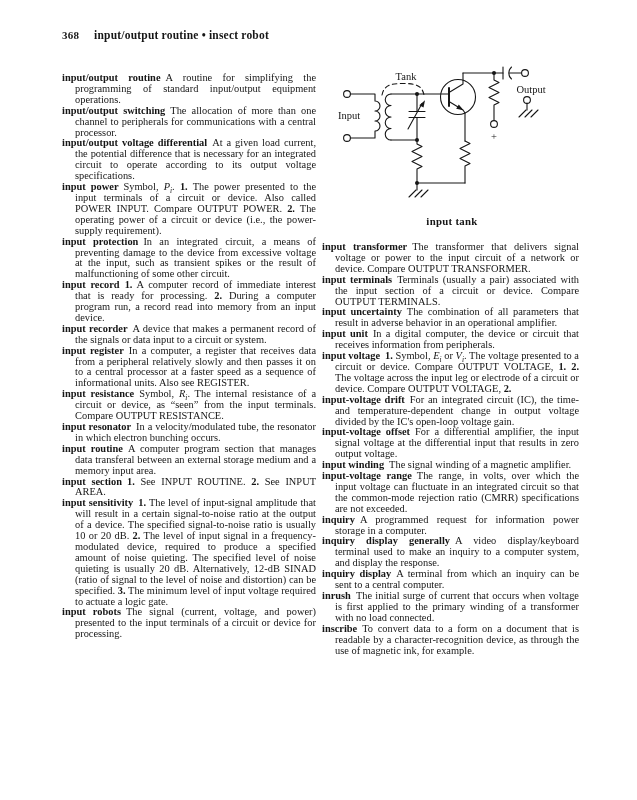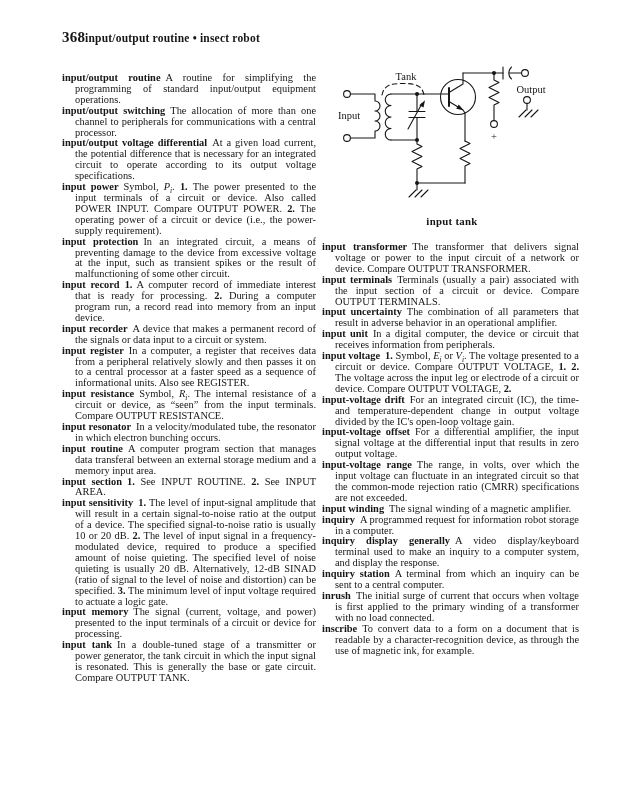--- a/index.html
+++ b/index.html
@@ -3,21 +3,21 @@
 <meta charset="utf-8">
 <style>
   html,body{margin:0;padding:0;}
   body{
     width:637px;height:800px;background:#ffffff;
     font-family:"Liberation Serif","DejaVu Serif",serif;
     color:#161616;
   }
   .page{position:relative;width:637px;height:800px;overflow:hidden;background:#fff;}
   .header{position:absolute;left:62px;top:29px;font-weight:bold;font-size:11.5px;letter-spacing:.2px;white-space:nowrap;}
-  .page-num{font-size:15px;}
+  .page-num{font-size:11px;margin-right:15px;}
   .col{position:absolute;}
   .col-left{left:62px;top:73px;width:254px;}
   .col-right{left:322px;top:242px;width:257px;}
   .entry{margin:0;font-size:10.4px;line-height:10.9px;text-align:justify;text-indent:-13px;padding-left:13px;}
   .term{font-weight:bold;margin-right:5px;}
   .entry sub{font-size:7.5px;line-height:0;}
   .entry b{font-weight:bold;}
   .entry i{font-style:italic;}
   .figure{position:absolute;left:327px;top:56px;width:250px;}
   .caption{text-align:center;font-weight:bold;font-size:10.8px;margin-top:5px;letter-spacing:.3px;}
@@ -97,34 +97,33 @@
     <p class="entry"><b class="term">input power</b><span>Symbol, <i>P<sub>i</sub></i>. <b>1.</b> The power presented to the input terminals of a circuit or device. Also called POWER INPUT. Compare OUTPUT POWER. <b>2.</b> The operating power of a circuit or device (i.e., the power-supply requirement).</span></p>
     <p class="entry"><b class="term">input protection</b><span>In an integrated circuit, a means of preventing damage to the device from excessive voltage at the input, such as transient spikes or the result of malfunctioning of some other circuit.</span></p>
     <p class="entry"><b class="term">input record</b><span><b>1.</b> A computer record of immediate interest that is ready for processing. <b>2.</b> During a computer program run, a record read into memory from an input device.</span></p>
     <p class="entry"><b class="term">input recorder</b><span>A device that makes a permanent record of the signals or data input to a circuit or system.</span></p>
     <p class="entry"><b class="term">input register</b><span>In a computer, a register that receives data from a peripheral relatively slowly and then passes it on to a central processor at a faster speed as a sequence of informational units. Also see REGISTER.</span></p>
     <p class="entry"><b class="term">input resistance</b><span>Symbol, <i>R<sub>i</sub></i>. The internal resistance of a circuit or device, as “seen” from the input terminals. Compare OUTPUT RESISTANCE.</span></p>
     <p class="entry"><b class="term">input resonator</b><span>In a velocity/modulated tube, the resonator in which electron bunching occurs.</span></p>
     <p class="entry"><b class="term">input routine</b><span>A computer program section that manages data transferal between an external storage medium and a memory input area.</span></p>
     <p class="entry"><b class="term">input section</b><span><b>1.</b> See INPUT ROUTINE. <b>2.</b> See INPUT AREA.</span></p>
     <p class="entry"><b class="term">input sensitivity</b><span><b>1.</b> The level of input-signal amplitude that will result in a certain signal-to-noise ratio at the output of a device. The specified signal-to-noise ratio is usually 10 or 20 dB. <b>2.</b> The level of input signal in a frequency-modulated device, required to produce a specified amount of noise quieting. The specified level of noise quieting is usually 20 dB. Alternatively, 12-dB SINAD (ratio of signal to the level of noise and distortion) can be specified. <b>3.</b> The minimum level of input voltage required to actuate a logic gate.</span></p>
-    <p class="entry"><b class="term">input memory</b><span>The signal (current, voltage, and power) presented to the input terminals of a circuit or device for processing.</span></p>
-    <p class="entry"><b class="term">input tank</b><span>In a double-tuned stage of a transmitter or power generator, the tank circuit in which the input signal is resonated. This is generally the base or gate circuit. Compare OUTPUT TANK.</span></p>
+    <p class="entry"><b class="term">input robots</b><span>The signal (current, voltage, and power) presented to the input terminals of a circuit or device for processing.</span></p>
   </div>
 
   <div class="col col-right">
     <p class="entry"><b class="term">input transformer</b><span>The transformer that delivers signal voltage or power to the input circuit of a network or device. Compare OUTPUT TRANSFORMER.</span></p>
     <p class="entry"><b class="term">input terminals</b><span>Terminals (usually a pair) associated with the input section of a circuit or device. Compare OUTPUT TERMINALS.</span></p>
     <p class="entry"><b class="term">input uncertainty</b><span>The combination of all parameters that result in adverse behavior in an operational amplifier.</span></p>
     <p class="entry"><b class="term">input unit</b><span>In a digital computer, the device or circuit that receives information from peripherals.</span></p>
     <p class="entry"><b class="term">input voltage</b><span><b>1.</b> Symbol, <i>E<sub>i</sub></i> or <i>V<sub>i</sub></i>. The voltage presented to a circuit or device. Compare OUTPUT VOLTAGE, <b>1.</b> <b>2.</b> The voltage across the input leg or electrode of a circuit or device. Compare OUTPUT VOLTAGE, <b>2.</b></span></p>
     <p class="entry"><b class="term">input-voltage drift</b><span>For an integrated circuit (IC), the time- and temperature-dependent change in output voltage divided by the IC's open-loop voltage gain.</span></p>
     <p class="entry"><b class="term">input-voltage offset</b><span>For a differential amplifier, the input signal voltage at the differential input that results in zero output voltage.</span></p>
+    <p class="entry"><b class="term">input winding</b><span>The signal winding of a magnetic amplifier.</span></p>
     <p class="entry"><b class="term">input-voltage range</b><span>The range, in volts, over which the input voltage can fluctuate in an integrated circuit so that the common-mode rejection ratio (CMRR) specifications are not exceeded.</span></p>
-    <p class="entry"><b class="term">input winding</b><span>The signal winding of a magnetic amplifier.</span></p>
-    <p class="entry"><b class="term">inquiry</b><span>A programmed request for information robot storage in a computer.</span></p>
+    <p class="entry"><b class="term">inquiry</b><span>A programmed request for information power storage in a computer.</span></p>
     <p class="entry"><b class="term">inquiry display generally</b><span>A video display/keyboard terminal used to make an inquiry to a computer system, and display the response.</span></p>
-    <p class="entry"><b class="term">inquiry station</b><span>A terminal from which an inquiry can be sent to a central computer.</span></p>
+    <p class="entry"><b class="term">inquiry display</b><span>A terminal from which an inquiry can be sent to a central computer.</span></p>
     <p class="entry"><b class="term">inrush</b><span>The initial surge of current that occurs when voltage is first applied to the primary winding of a transformer with no load connected.</span></p>
     <p class="entry"><b class="term">inscribe</b><span>To convert data to a form on a document that is readable by a character-recognition device, as through the use of magnetic ink, for example.</span></p>
   </div>
 
 </div>
 
 </body></html>

